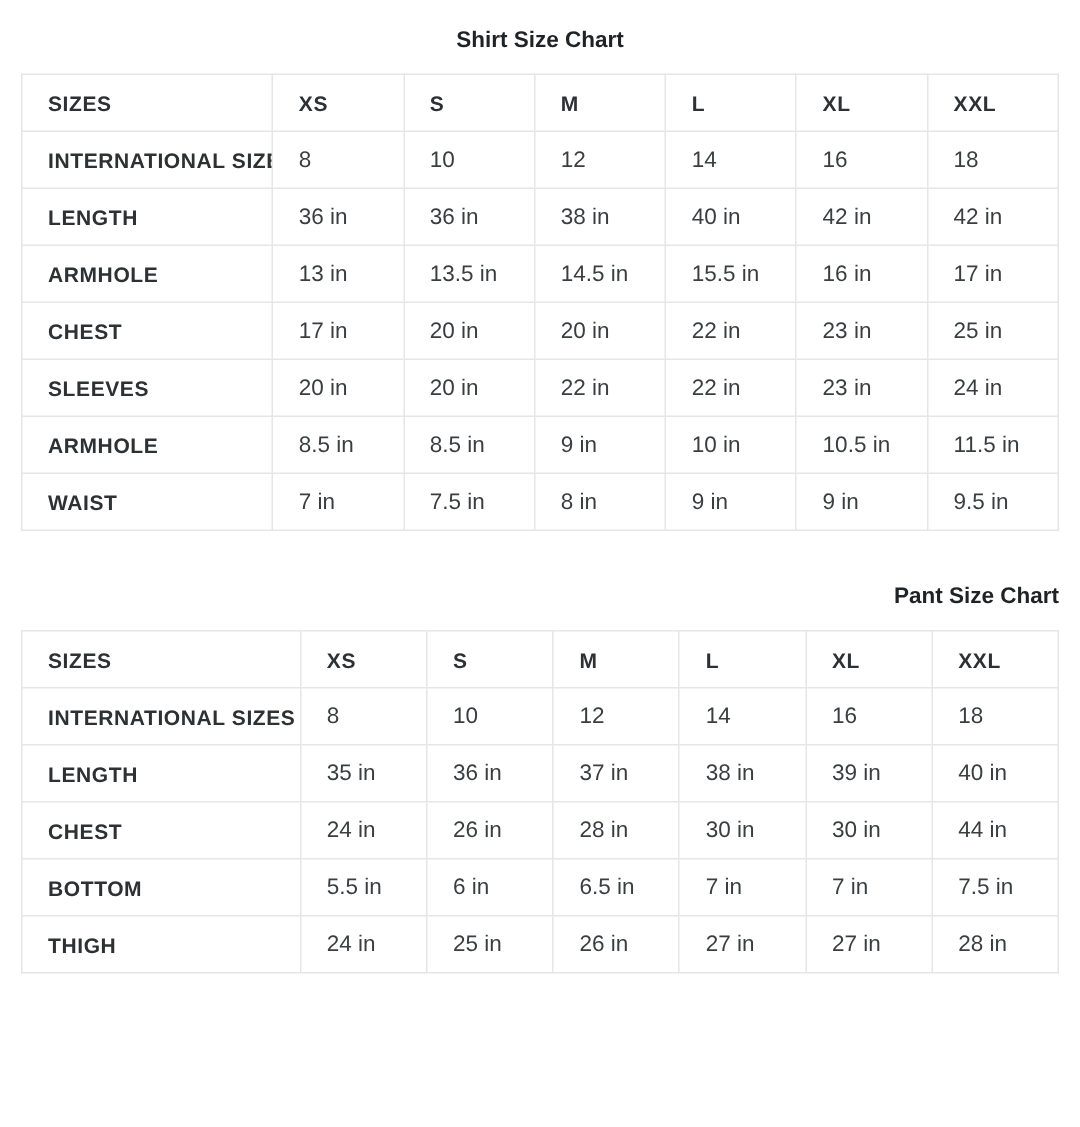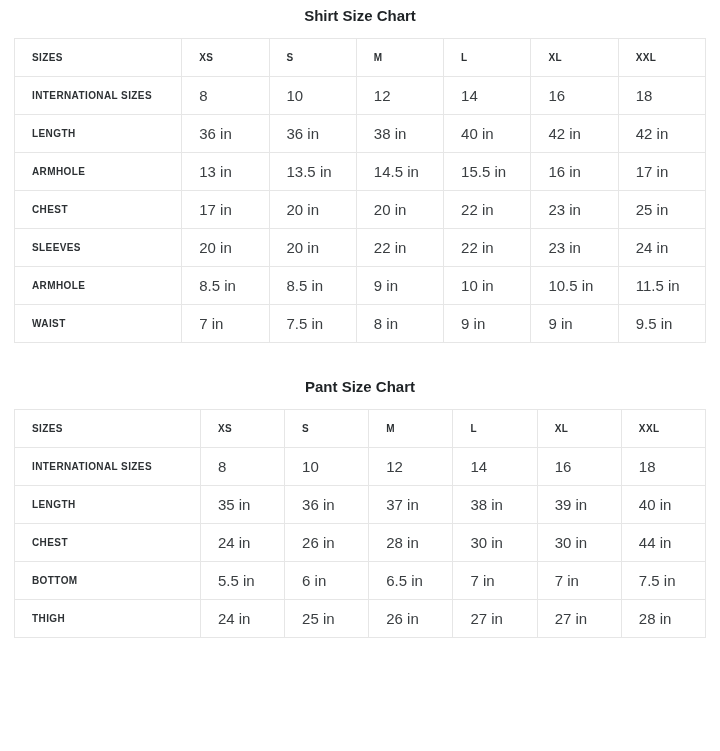--- a/index.html
+++ b/index.html
@@ -18,39 +18,39 @@
     overflow:hidden;
   }
   .chart-section{margin:0 14px;}
   .chart-title{
     text-align:center;
     font-size:15px;
     font-weight:700;
     color:var(--title-color);
     line-height:18px;
   }
-  .chart-section.shirt .chart-title{padding:7px 0 13px 0;}
-  .chart-section.pant .chart-title{padding:35px 0 13px 0;}
+  .chart-section.shirt .chart-title{padding:7px 0 13px 0;margin-top:11px;}
+  .chart-section.pant .chart-title{padding:35px 0 13px 0;text-align:right;}
   table{
     width:100%;
     border-collapse:collapse;
     table-layout:fixed;
     background:var(--bg);
   }
   th,td{
     border:1px solid var(--border-color);
     height:38px;
     padding:0 4px 0 17px;
     text-align:left;
     vertical-align:middle;
     overflow:hidden;
     white-space:nowrap;
   }
   thead th, tbody th{
-    font-size:10px;
+    font-size:14px;
     font-weight:700;
     letter-spacing:0.4px;
     color:var(--label-color);
   }
   td{
     font-size:15px;
     font-weight:400;
     color:var(--value-color);
   }
   .shirt col.col-label{width:24.2%;}

